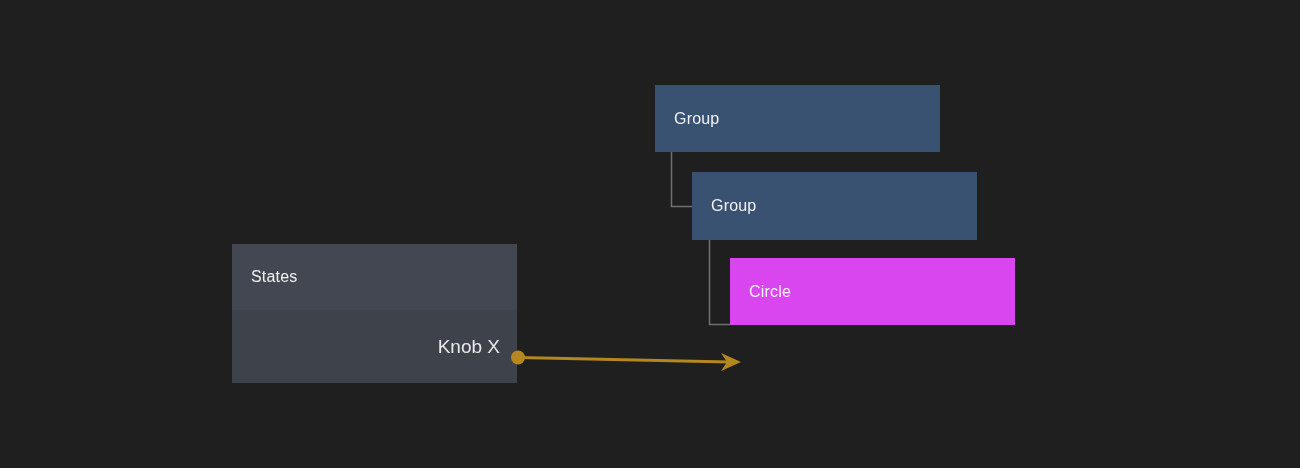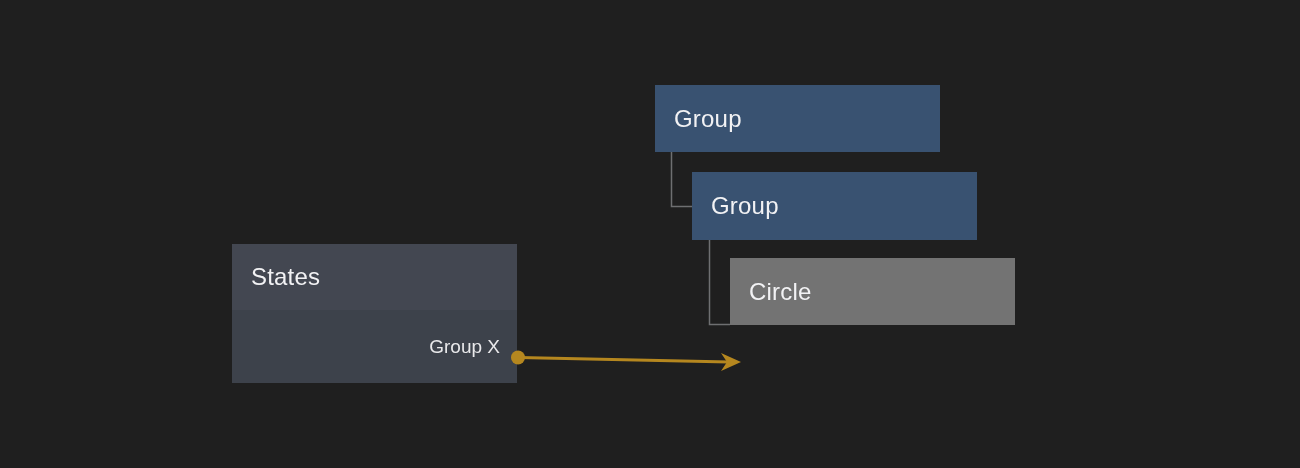--- a/index.html
+++ b/index.html
@@ -20,21 +20,21 @@
     box-sizing: border-box;
     user-select: none;
   }
   .node-section {
     box-sizing: border-box;
     display: flex;
     align-items: center;
     padding-left: 19px;
   }
   .node-title {
-    font-size: 24px;
+    font-size: 16px;
     font-weight: 400;
     letter-spacing: 0.2px;
     color: #f2f2f4;
   }
   .attr-label {
     font-size: 19px;
     font-weight: 400;
     color: #e9e9eb;
   }
   .attr-row-right {
@@ -77,31 +77,31 @@
     </div>
   </div>
 
   <div class="node" id="node-group-child" style="background-color: rgb(57, 82, 113);">
     <div class="node-section">
       <span class="node-title">Group</span>
     </div>
   </div>
 
   <div class="node" id="node-circle">
-    <div class="node-section hdr" style="background-color: #737373;">
+    <div class="node-section hdr" style="background-color: #d946ef;">
       <span class="node-title">Circle</span>
     </div>
   </div>
 
   <div class="node" id="node-states">
     <div class="node-section hdr" style="background-color: rgb(67, 71, 81);">
       <span class="node-title">States</span>
     </div>
     <div class="node-section bdy attr-row-right" style="background-color: rgb(61, 66, 75);">
-      <span class="attr-label">Group X</span>
+      <span class="attr-label">Knob X</span>
     </div>
   </div>
 
   <svg class="overlay" viewBox="0 0 1300 468" xmlns="http://www.w3.org/2000/svg">
 
     <path d="M 671.5 152 L 671.5 206.5 L 692 206.5" fill="none" stroke-width="1.5" stroke="#6e6f71"></path>
 
     <path d="M 709.5 240 L 709.5 324.5 L 730 324.5" fill="none" stroke-width="1.5" stroke="#6e6f71"></path>
 
     <g class="wire">

